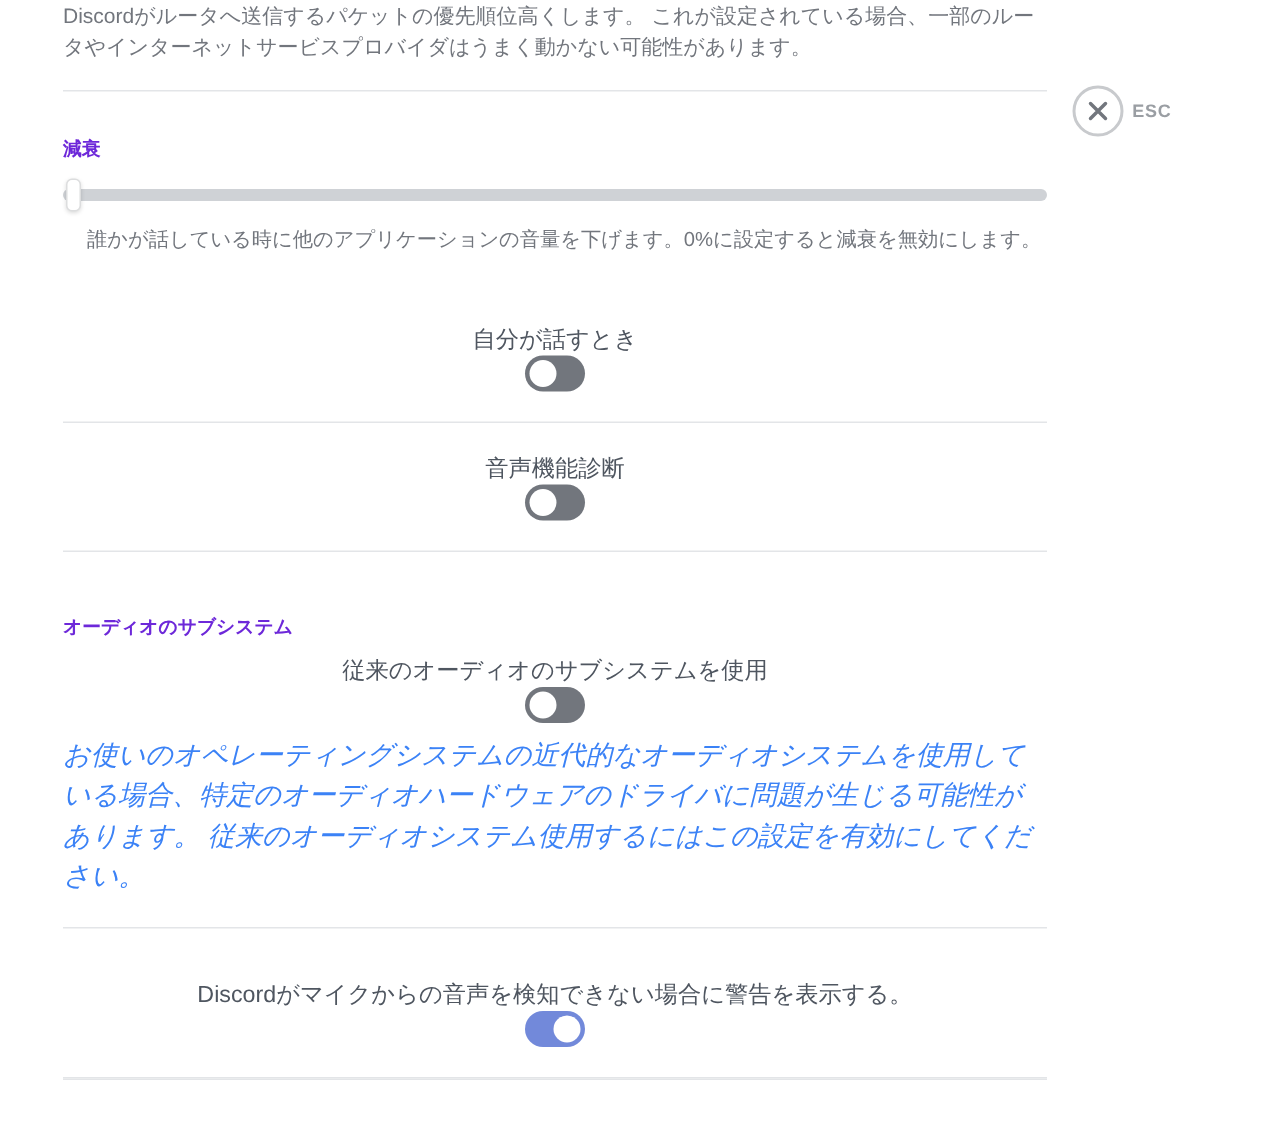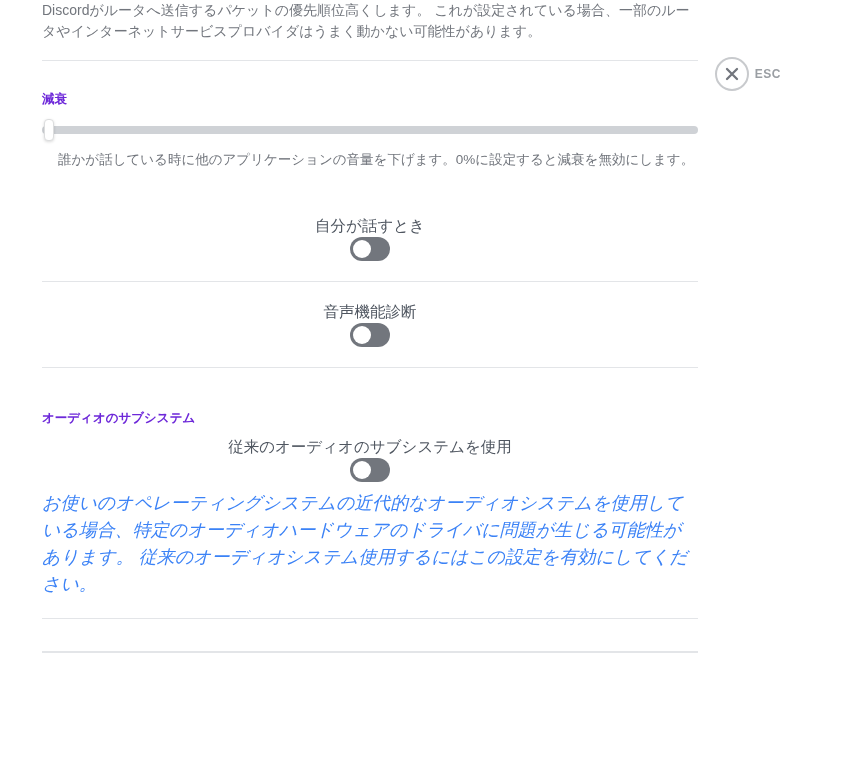--- a/index.html
+++ b/index.html
@@ -204,20 +204,26 @@
     <div class="toggle off">
       <div class="toggle-knob"></div>
     </div>
   </div>
   <p class="sub-desc small-gap">お使いのオペレーティングシステムの近代的なオーディオシステムを使用している場合、特定のオーディオハードウェアのドライバに問題が生じる可能性があります。 従来のオーディオシステム使用するにはこの設定を有効にしてください。</p>
   <div class="divider"></div>
 
   <div class="block-gap"></div>
 
 
+  <div class="toggle-row tight-top">
+    <span class="toggle-label">Discordがマイクからの音声を検知できない場合に警告を表示する。</span>
+    <div class="toggle on">
+      <div class="toggle-knob"></div>
+    </div>
+  </div>
   <div class="divider"></div>
 
   <div class="divider"></div>
 
 </div>
 
 <div class="close-container">
   <div class="close-btn">
     <svg viewBox="0 0 16 16" fill="none">
       <path d="M3 3 L13 13 M13 3 L3 13"></path>

